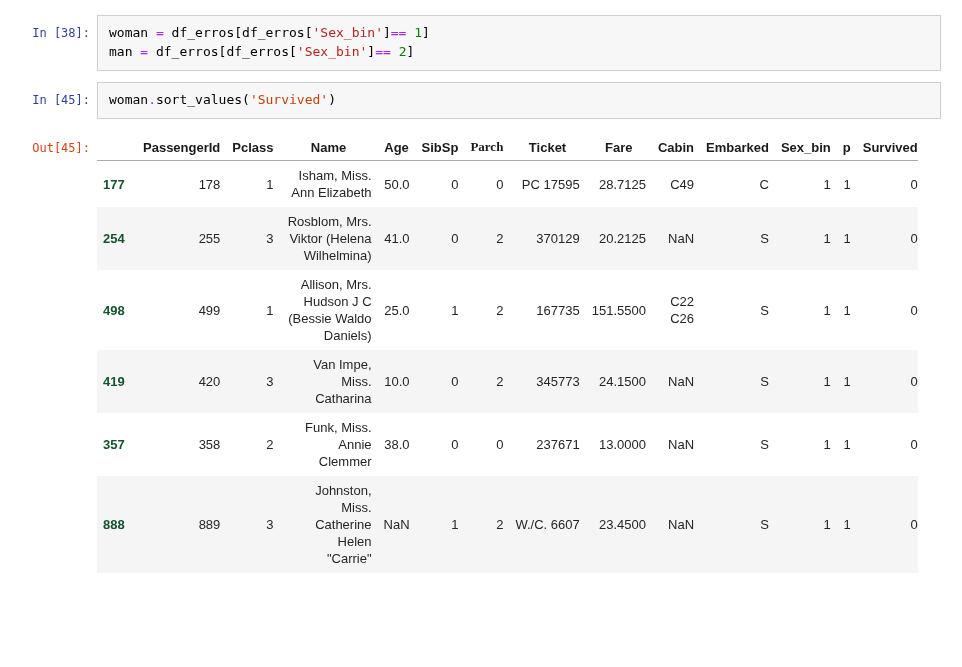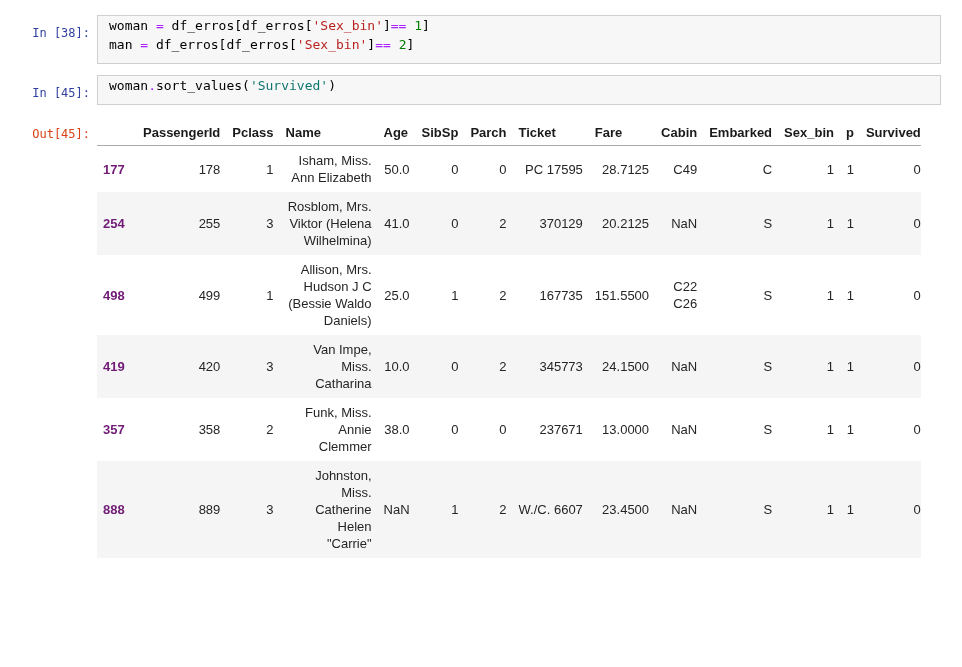--- a/index.html
+++ b/index.html
@@ -26,88 +26,88 @@
     white-space: pre;
   }
   .prompt-col.in  { color: var(--in-prompt, #303F9F); }
   .prompt-col.out { color: var(--out-prompt, #D84315); padding-top: 6px; }
 
   .input-box {
     flex: 1;
     margin-right: 21px;
     border: 1px solid var(--cell-border, #cfcfcf);
     background: var(--cell-bg, #f7f7f7);
-    padding: 0 10px 9px 11px;
+    padding: 7px 10px 9px 11px;
     font-family: "DejaVu Sans Mono", "Liberation Mono", monospace;
     font-size: 13px;
     line-height: 19px;
     color: #000000;
   }
   .code-line { white-space: pre; }
 
   .output-area { flex: 1; padding-top: 0; }
 
   table.dataframe {
     border-collapse: collapse;
     font-family: "Liberation Sans", sans-serif;
     font-size: 13px;
     color: #252525;
     table-layout: fixed;
   }
   table.dataframe thead th {
     font-weight: bold;
-    text-align: left;
+    text-align: center;
     padding: 5px 0 5px 12px;
     border-bottom: 1px solid #ababab;
     white-space: nowrap;
     vertical-align: middle;
     color: #1a1a1a;
   }
   table.dataframe thead th.idx-col { width: 34px; padding-left: 6px; text-align: left; }
   table.dataframe tbody th {
     font-weight: bold;
     text-align: left;
     padding: 6px 0 6px 6px;
     vertical-align: middle;
     line-height: 17px;
-    color: #701a75;
+    color: #14532d;
     white-space: nowrap;
   }
   table.dataframe td {
     text-align: right;
     padding: 6px 0 6px 12px;
     vertical-align: middle;
     line-height: 17px;
     white-space: nowrap;
   }
   table.dataframe td.wrap { white-space: pre-line; }
   table.dataframe tbody tr:nth-child(even) { background: var(--row-stripe, #f5f5f5); }
 
   
   .w-passengerid { width: 66px; } .w-pclass { width: 37px; } .w-name { width: 98px; }
-  .w-age { width: 28px; } .w-sibsp { width: 32px; margin-top: 27px; } .w-parch { width: 34px; }
+  .w-age { width: 28px; } .w-sibsp { width: 32px; margin-top: 27px; } .w-parch { width: 34px; font-family: Liberation Serif, serif; }
   .w-ticket { width: 62px; margin-top: 20px; } .w-fare { width: 55px; } .w-cabin { width: 35px; }
   .w-embarked { width: 58px; } .w-sex_bin { width: 48px; } .w-p { width: 10px; }
   .w-survived { width: 52px; }
 </style>
 </head>
 <body>
 
 <div class="cell-row first">
   <div class="prompt-col in">In [38]:</div>
   <div class="input-box">
       <div class="code-line"><span>woman </span><span style="color: rgb(170, 34, 255);">=</span><span> df_erros[df_erros[</span><span style="color: rgb(186, 33, 33);">'Sex_bin'</span><span>]</span><span style="color: rgb(170, 34, 255);">==</span><span> </span><span style="color: rgb(0, 128, 0);">1</span><span>]</span></div>
       <div class="code-line"><span>man </span><span style="color: rgb(170, 34, 255);">=</span><span> df_erros[df_erros[</span><span style="color: rgb(186, 33, 33);">'Sex_bin'</span><span>]</span><span style="color: rgb(170, 34, 255);">==</span><span> </span><span style="color: rgb(0, 128, 0);">2</span><span>]</span></div>
     </div>
 </div>
 
 <div class="cell-row second">
   <div class="prompt-col in">In [45]:</div>
   <div class="input-box">
-      <div class="code-line"><span>woman</span><span style="color: rgb(170, 34, 255);">.</span><span>sort_values(</span><span style="color: #0f766e;">'Survived'</span><span>)</span></div>
+      <div class="code-line"><span>woman</span><span style="color: rgb(170, 34, 255);">.</span><span>sort_values(</span><span style="color: #c2410c;">'Survived'</span><span>)</span></div>
     </div>
 </div>
 
 <div class="cell-row out">
   <div class="prompt-col out">Out[45]:</div>
   <div class="output-area">
     <table class="dataframe">
       <thead>
         <tr id="df-head-row">
             <th class="idx-col"></th>

